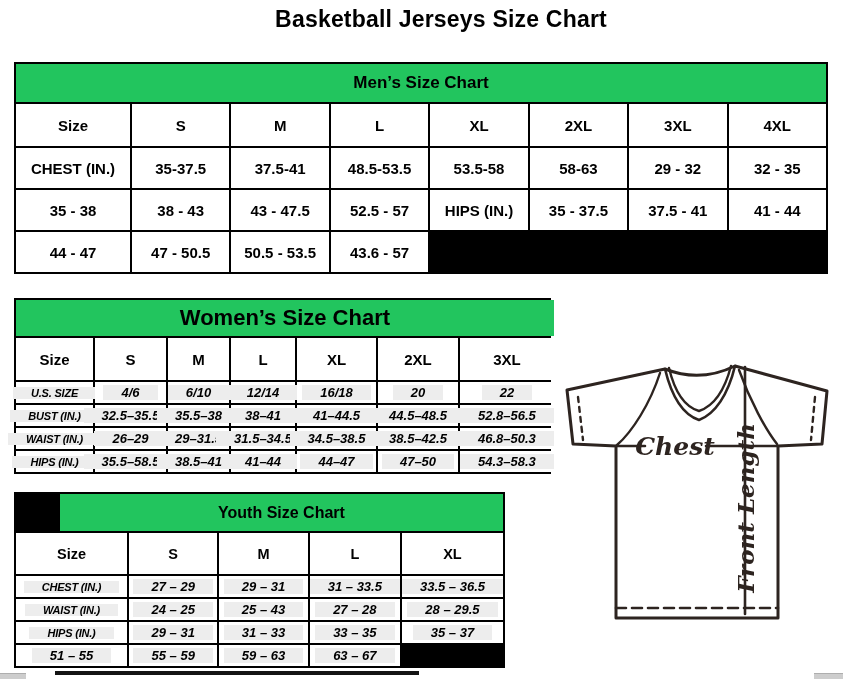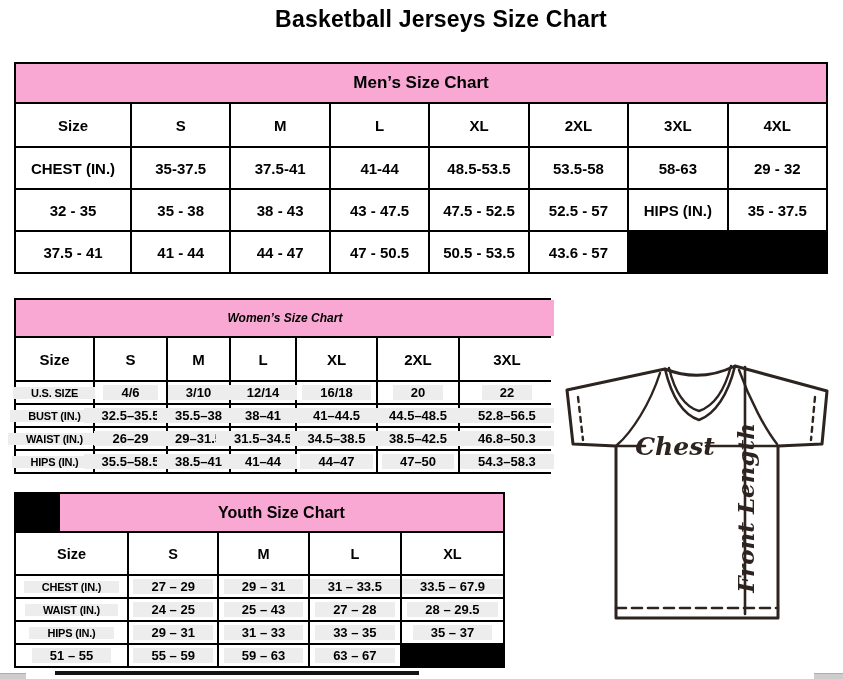--- a/index.html
+++ b/index.html
@@ -9,39 +9,39 @@
   }
   .page-title{
     position:absolute;left:0;top:6px;width:826px;text-align:center;
     font-size:23px;font-weight:bold;letter-spacing:.2px;padding-left:28px;
   }
   
   .tbl{
     position:absolute;display:grid;gap:2px;background:#000;border:2px solid #000;
   }
   .tbl .band{
-    grid-column:1/-1;background:#f9a8d4;display:flex;align-items:center;justify-content:center;
+    grid-column:1/-1;background:#22c55e;display:flex;align-items:center;justify-content:center;
     font-weight:bold;
   }
   .cell{background:#fff;display:flex;align-items:center;justify-content:center;font-weight:bold;}
   .men{left:14px;top:62px;width:810px;grid-template-columns:114px repeat(7,1fr);
        grid-template-rows:38px 42px 40px 40px 40px;}
   .men .band{font-size:17px;}
   .men .cell{font-size:15px;}
   .women{left:14px;top:298px;width:533px;grid-template-columns:77px 71px 61px 64px 79px 80px 1fr;
        grid-template-rows:36px 42px 21px 21px 21px 21px;}
-  .women .band{font-size:12px;font-style:italic;}
+  .women .band{font-size:22px;}
   .women .cell{font-size:15px;}
   .youth{left:14px;top:492px;width:487px;grid-template-columns:111px repeat(4,1fr);
        grid-template-rows:37px 41px 21px 21px 21px 21px;}
   .youth .band{font-size:16px;margin-left:44px;}
   .youth .cell{font-size:14.5px;}
   .cell.sm{font-size:13px;}
   .cell.smlbl{font-size:11px;letter-spacing:-.2px;}
-  .hl{background:#ededed;padding:0 18px;white-space:nowrap;}
+  .hl{background:#ededed;padding:0 18px;white-space:nowrap;font-style:italic;}
   
   .jersey{position:absolute;left:558px;top:356px;width:285px;height:272px;}
   .dlabel{font-family:"DejaVu Serif","Liberation Serif",serif;font-style:italic;font-weight:bold;fill:#2d2420;}
   
   .scroll-thumb{position:absolute;left:55px;top:671px;width:364px;height:4px;background:#141414;}
   .scroll-corner{position:absolute;height:6px;top:673px;background:#cdcdcd;border-top:1px solid #aeaeae;}
   .scroll-corner.left{left:0;width:26px;}
   .scroll-corner.right{left:814px;width:29px;}
 </style>
 </head>
@@ -57,31 +57,29 @@
   <div class="cell">M</div>
   <div class="cell">L</div>
   <div class="cell">XL</div>
   <div class="cell">2XL</div>
   <div class="cell">3XL</div>
   <div class="cell">4XL</div>
 
   <div class="cell">CHEST (IN.)</div>
   <div class="cell">35-37.5</div>
   <div class="cell">37.5-41</div>
-  <div class="cell">41-44</div>
   <div class="cell">48.5-53.5</div>
   <div class="cell">53.5-58</div>
   <div class="cell">58-63</div>
 
   <div class="cell">29 - 32</div>
   <div class="cell">32 - 35</div>
   <div class="cell">35 - 38</div>
   <div class="cell">38 - 43</div>
   <div class="cell">43 - 47.5</div>
-  <div class="cell">47.5 - 52.5</div>
   <div class="cell">52.5 - 57</div>
 
   <div class="cell">HIPS (IN.)</div>
   <div class="cell">35 - 37.5</div>
   <div class="cell">37.5 - 41</div>
   <div class="cell">41 - 44</div>
   <div class="cell">44 - 47</div>
   <div class="cell">47 - 50.5</div>
   <div class="cell">50.5 - 53.5</div>
   <div class="cell">43.6 - 57</div>
@@ -98,21 +96,21 @@
   <div class="cell">2XL</div>
   <div class="cell">3XL</div>
 
   <div class="cell smlbl">
       <span class="hl">U.S. SIZE</span>
     </div>
   <div class="cell sm">
       <span class="hl">4/6</span>
     </div>
   <div class="cell sm">
-      <span class="hl">3/10</span>
+      <span class="hl">6/10</span>
     </div>
   <div class="cell sm">
       <span class="hl">12/14</span>
     </div>
   <div class="cell sm">
       <span class="hl">16/18</span>
     </div>
   <div class="cell sm">
       <span class="hl">20</span>
     </div>
@@ -202,21 +200,21 @@
   <div class="cell sm">
       <span class="hl">27 – 29</span>
     </div>
   <div class="cell sm">
       <span class="hl">29 – 31</span>
     </div>
   <div class="cell sm">
       <span class="hl">31 – 33.5</span>
     </div>
   <div class="cell sm">
-      <span class="hl">33.5 – 67.9</span>
+      <span class="hl">33.5 – 36.5</span>
     </div>
 
   <div class="cell smlbl">
       <span class="hl">WAIST (IN.)</span>
     </div>
   <div class="cell sm">
       <span class="hl">24 – 25</span>
     </div>
   <div class="cell sm">
       <span class="hl">25 – 43</span>

